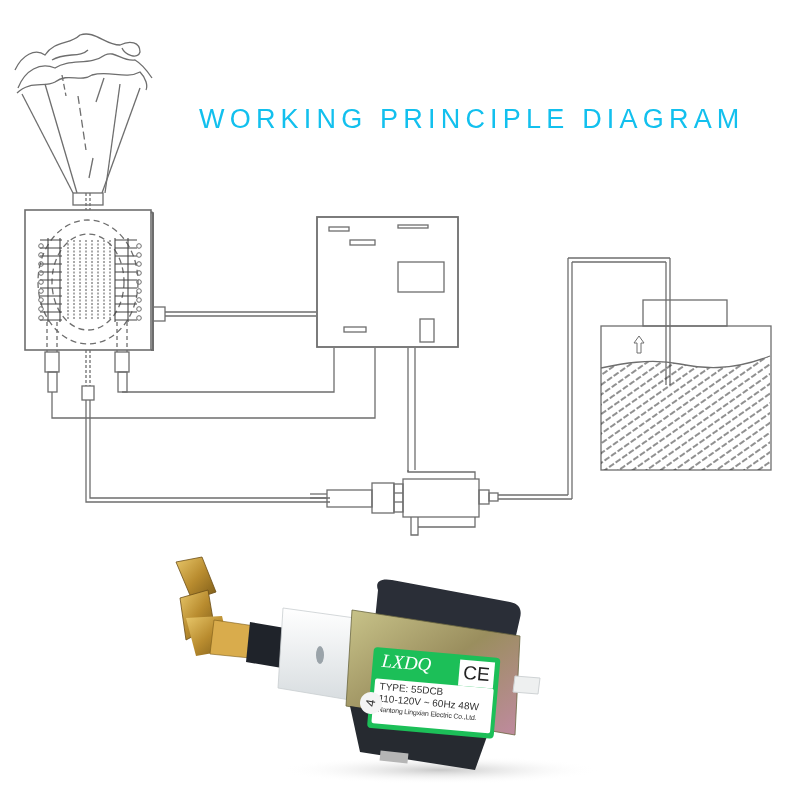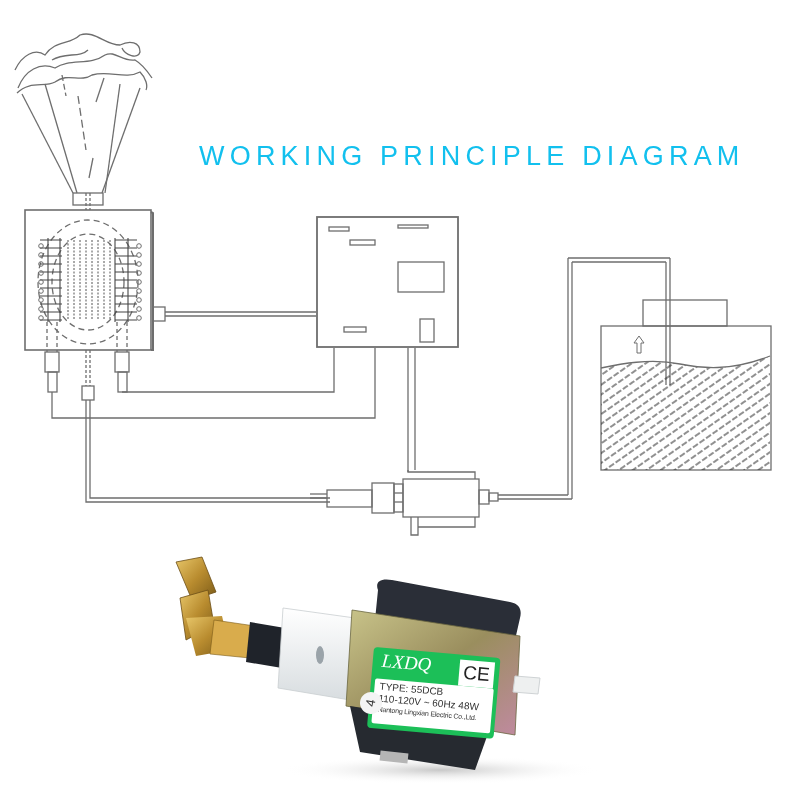--- a/index.html
+++ b/index.html
@@ -1,21 +1,21 @@
 <!DOCTYPE html>
 <html><head>
   <meta charset="utf-8">
   <style>
     html, body { margin: 0; padding: 0; background: #ffffff; }
     body { width: 800px; height: 800px; position: relative; overflow: hidden; }
     .title {
       position: absolute; left: 199px; top: 104px;
       font-family: "Liberation Sans", "DejaVu Sans", sans-serif;
       font-size: 27px; letter-spacing: 5.2px; color: #12c0ee;
-      font-weight: normal; white-space: nowrap; margin-top: 37px;
+      font-weight: normal; white-space: nowrap;
     }
     svg.diagram { position: absolute; left: 0; top: 0; }
     .photo { position: absolute; left: 0; top: 540px; width: 800px; height: 260px; }
     .label-card {
       position: absolute; left: 374px; top: 647px; width: 127px; height: 81px;
       background: #1cbf58; border-radius: 4px; transform: rotate(5deg);
       transform-origin: 0 0;
     }
     .label-brand {
       position: absolute; left: 9px; top: 2px;

